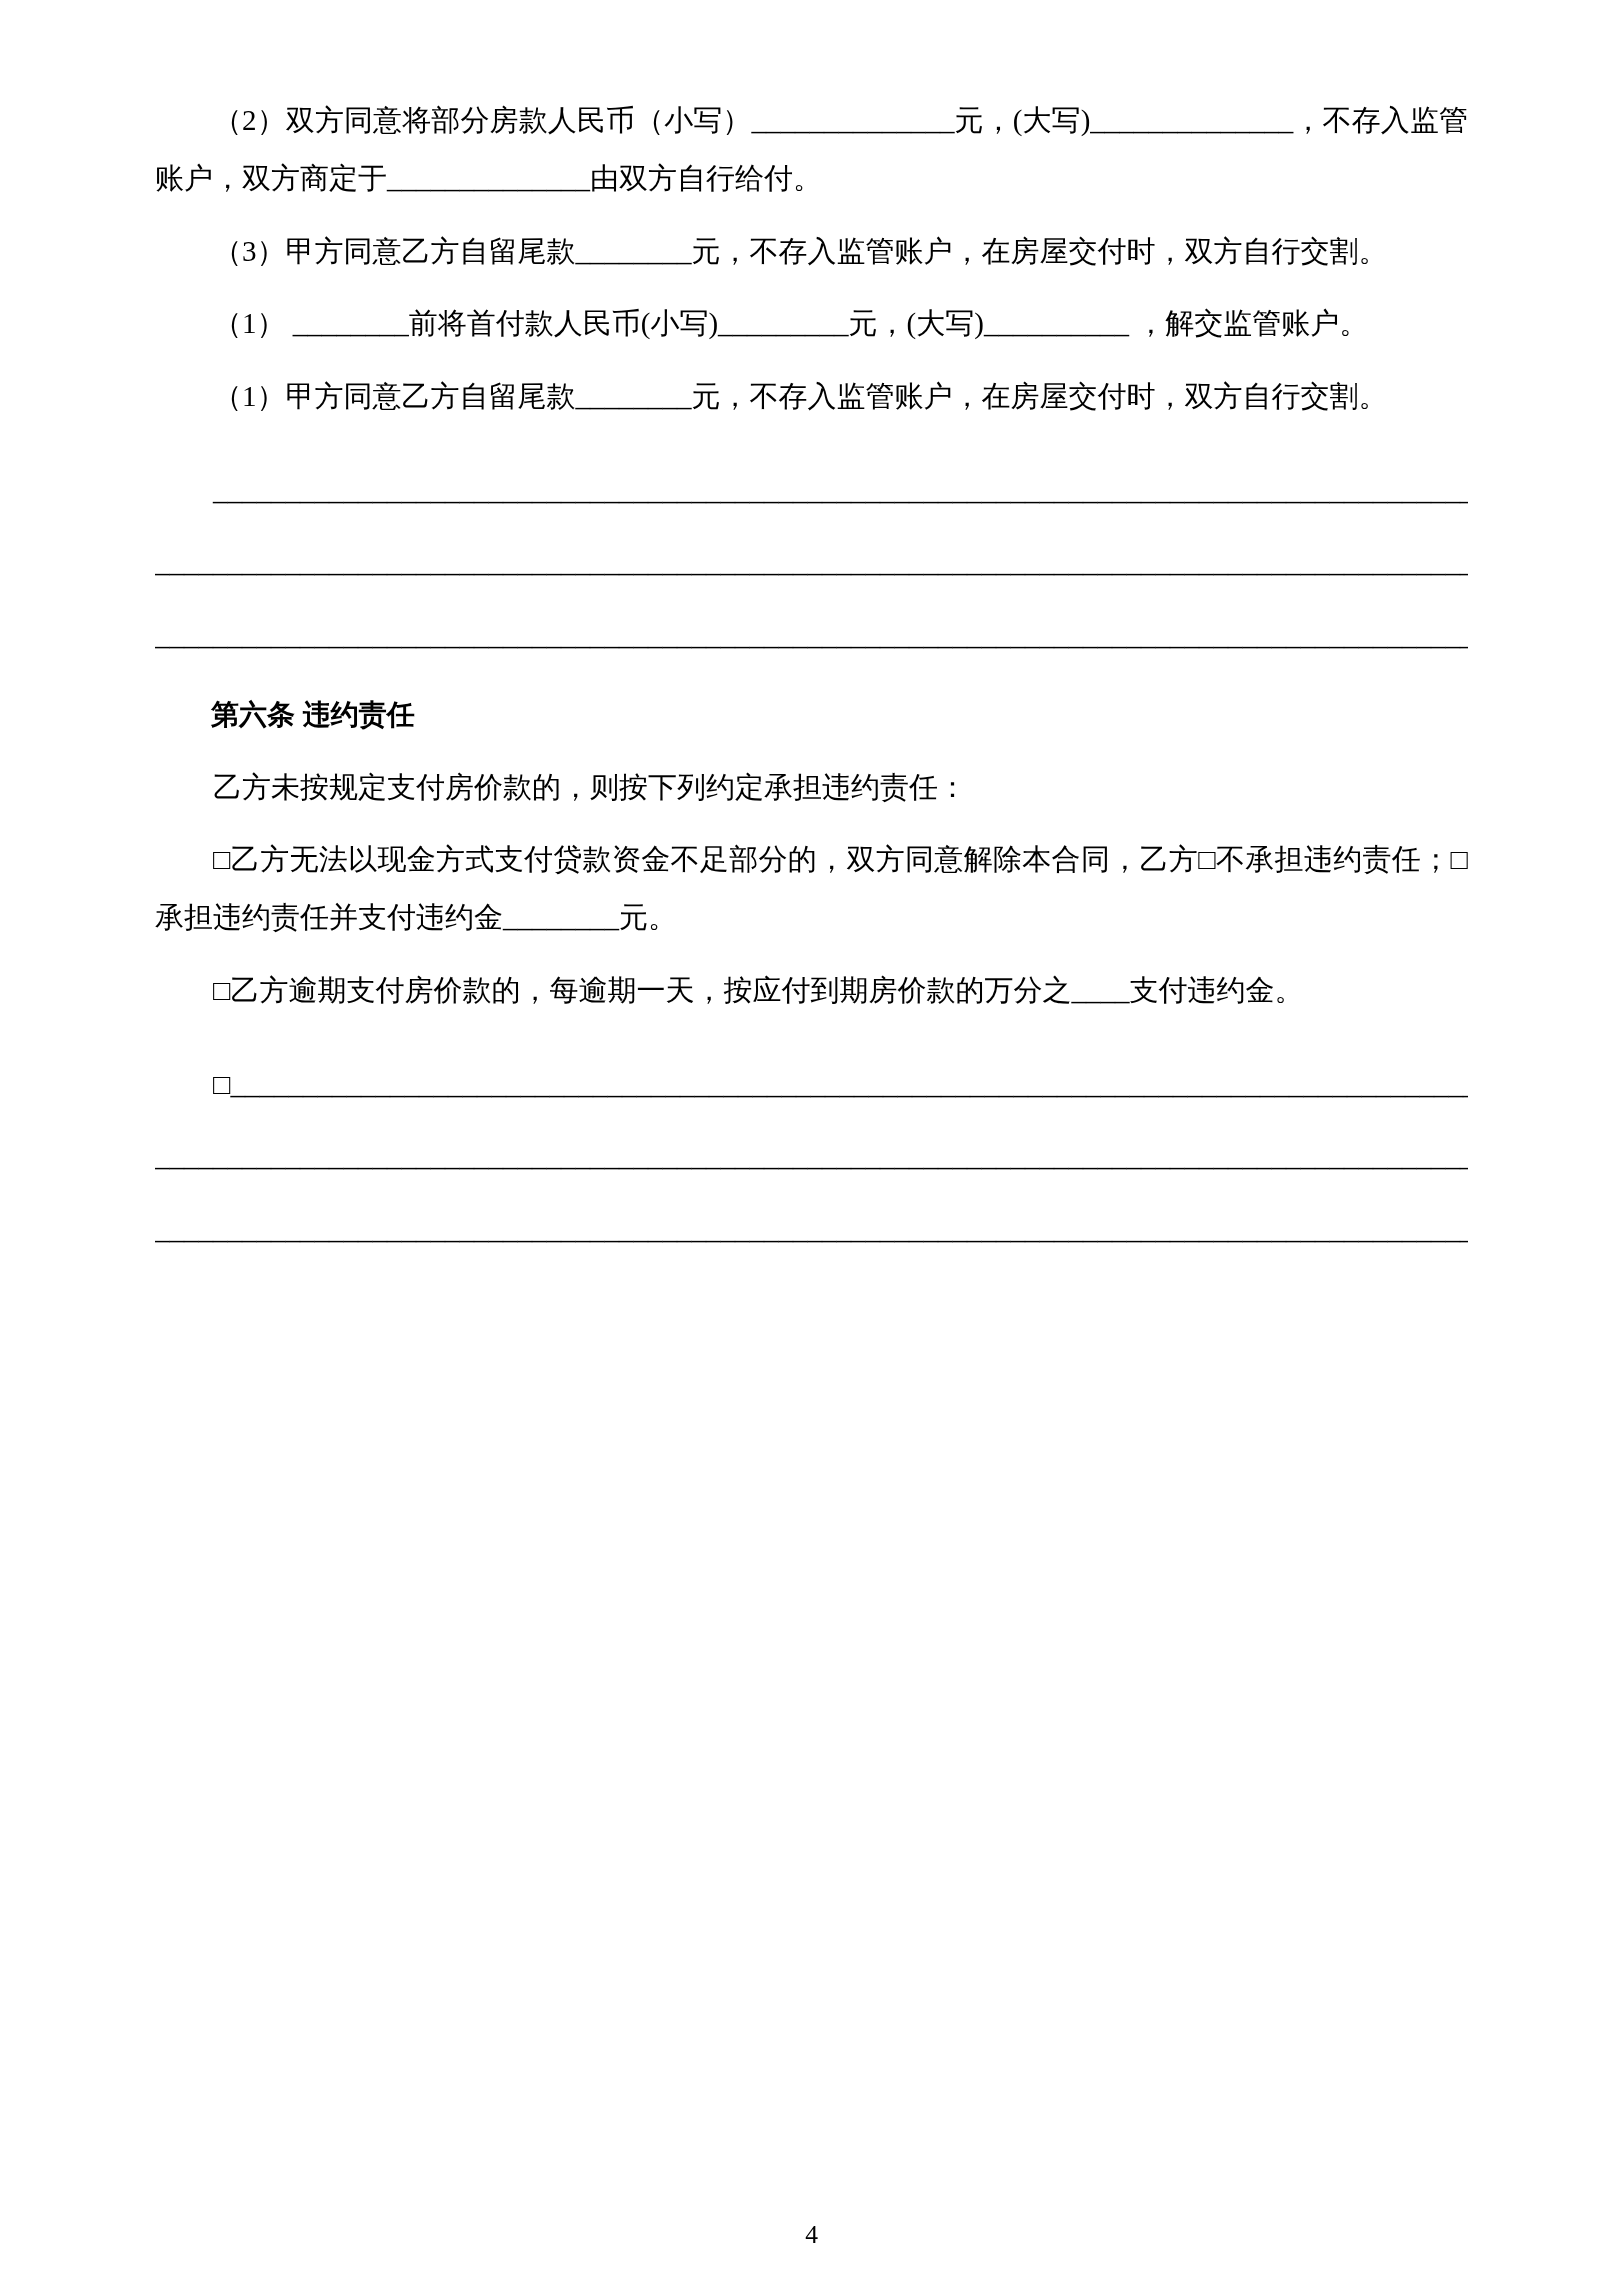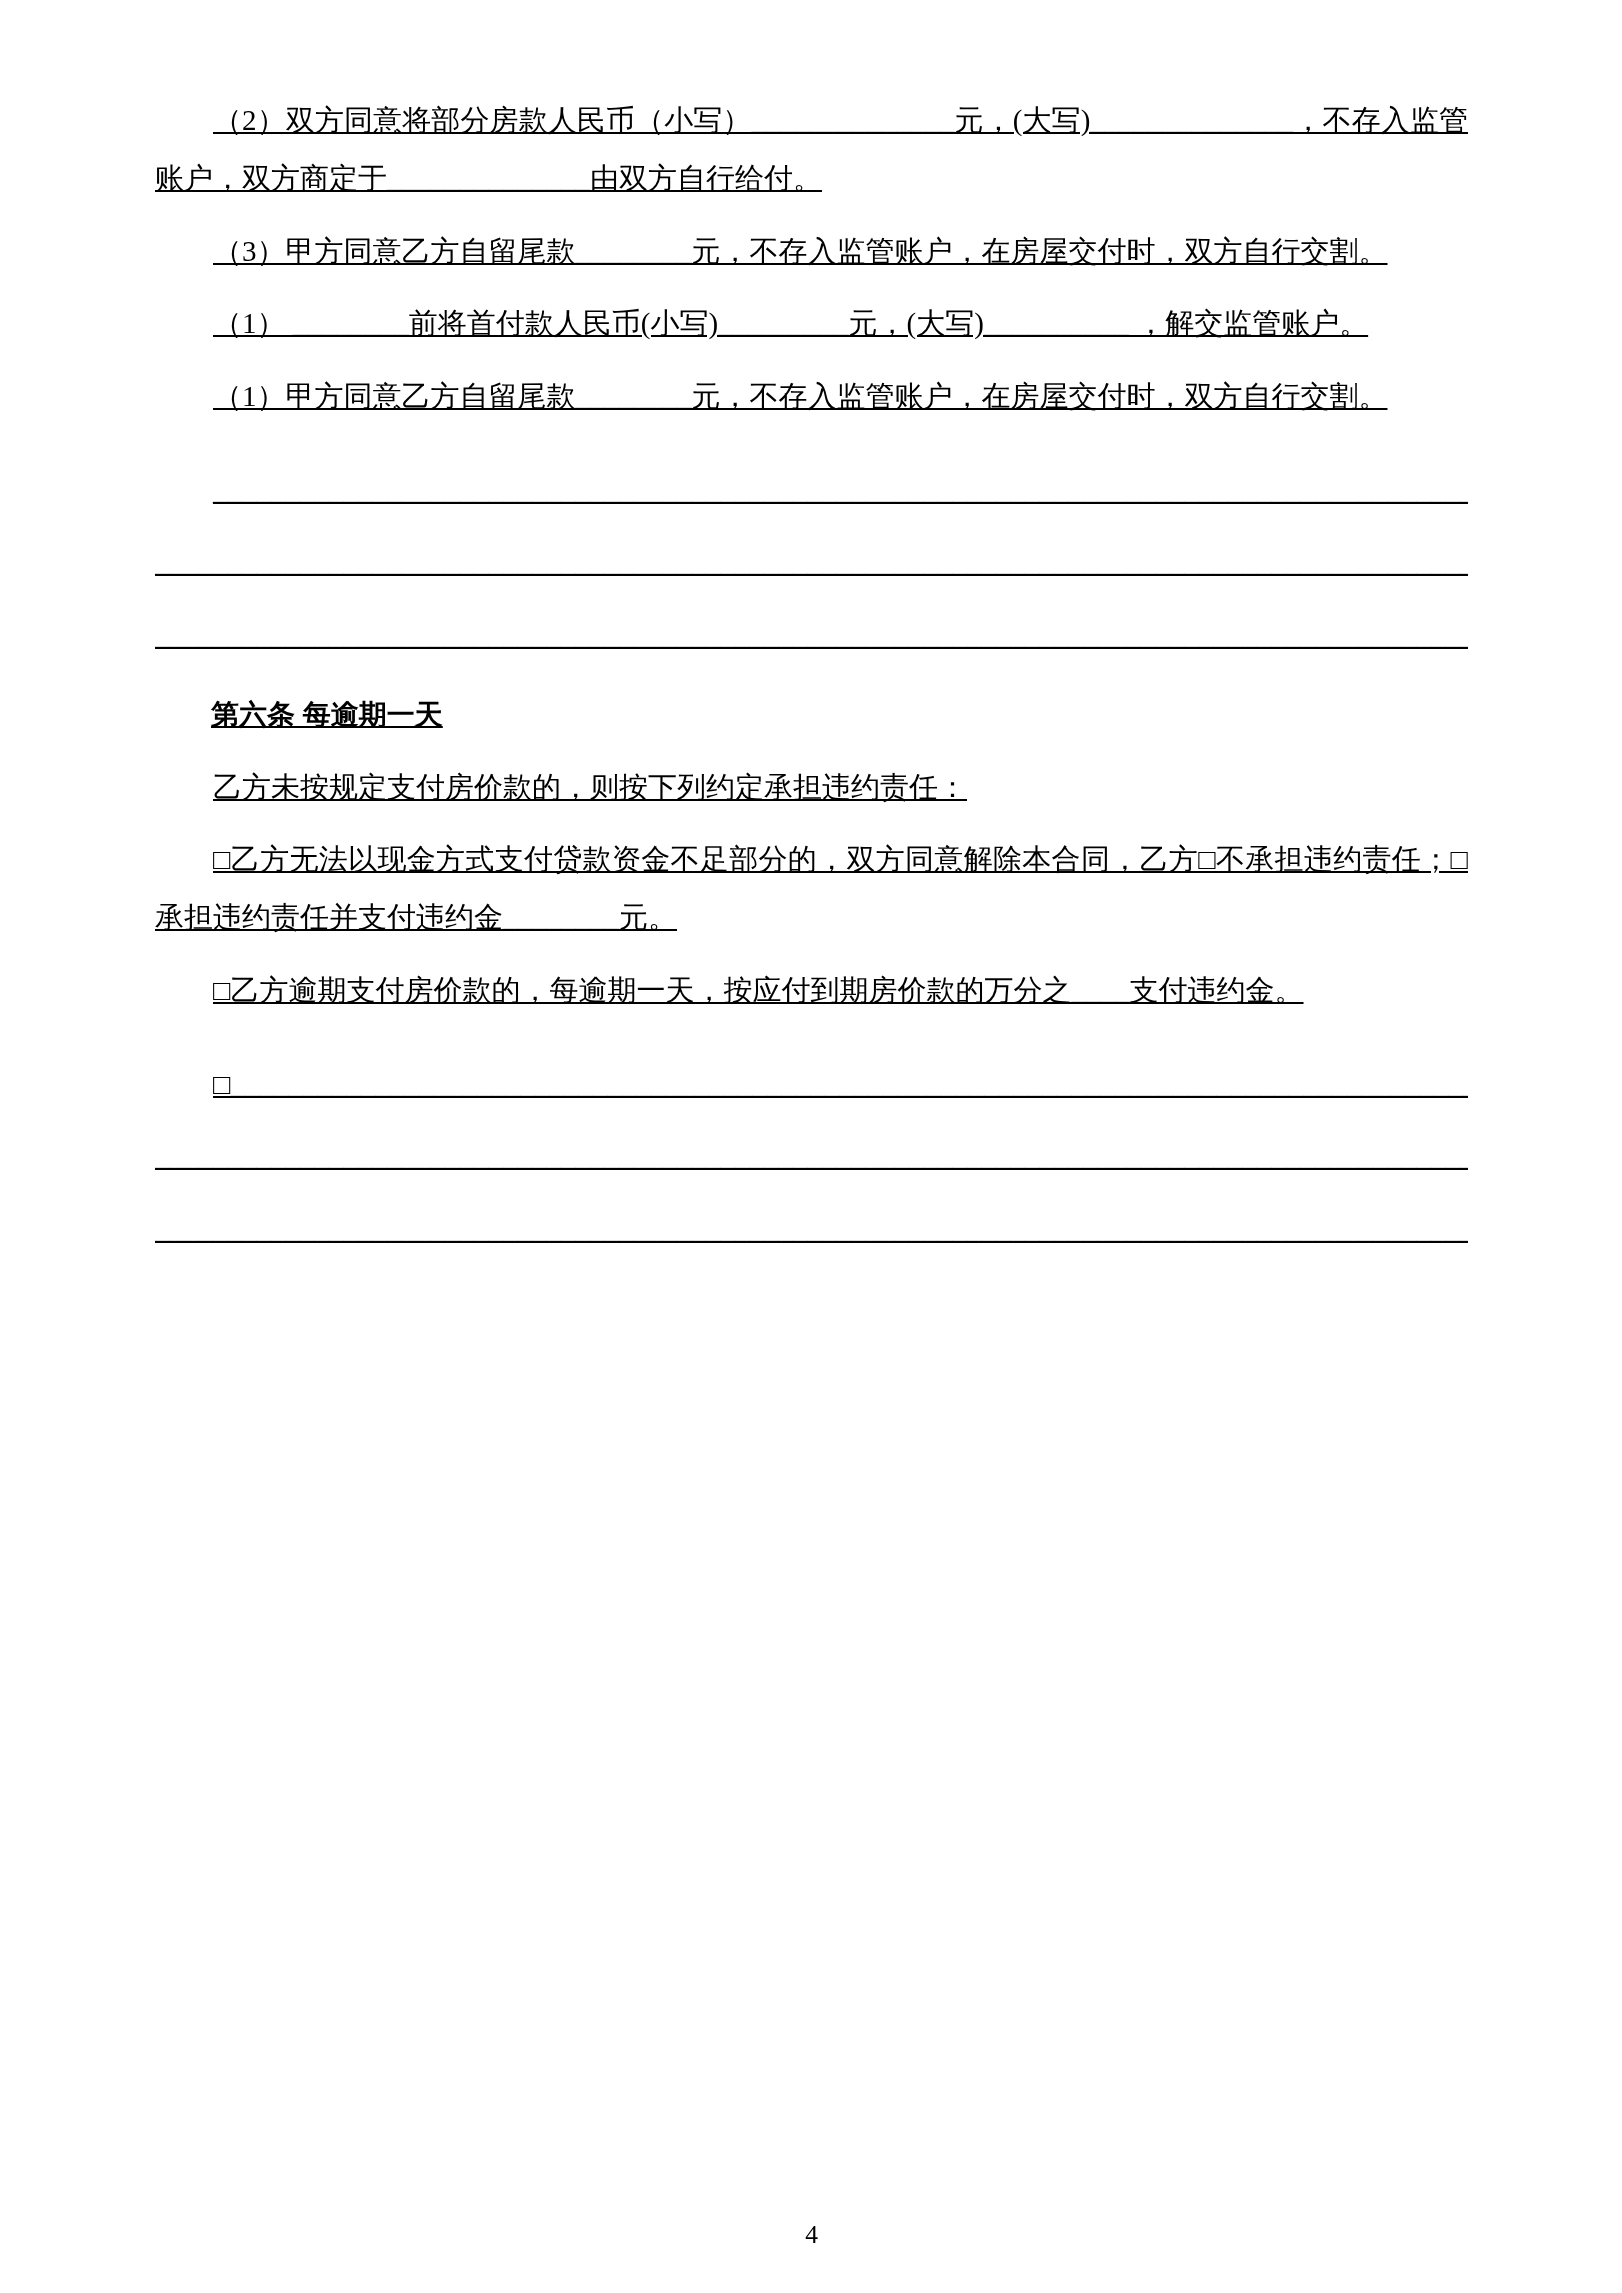--- a/index.html
+++ b/index.html
@@ -9,21 +9,20 @@
   }
   .page {
     position: relative;
     width: 1623px;
     height: 2294px;
     background: #ffffff;
     font-family: "Liberation Serif", "DejaVu Serif", serif;
     color: #000000;
     box-sizing: border-box;
     overflow: hidden;
-    text-decoration: underline;
   }
   .content {
     padding: 91px 155px 0 155px;
     box-sizing: border-box;
   }
   p.para {
     margin: 0 0 14.5px 0;
     font-size: 29px;
     line-height: 2.0;
     text-align: justify;
@@ -65,21 +64,21 @@
 
     <p class="para">（2）双方同意将部分房款人民币（小写）______________元，(大写)______________，不存入监管账户，双方商定于______________由双方自行给付。</p>
     <p class="para">（3）甲方同意乙方自留尾款________元，不存入监管账户，在房屋交付时，双方自行交割。</p>
     <p class="para">（1） ________前将首付款人民币(小写)_________元，(大写)__________ ，解交监管账户。</p>
     <p class="para">（1）甲方同意乙方自留尾款________元，不存入监管账户，在房屋交付时，双方自行交割。</p>
 
     <p class="para blank gap-before">________________________________________________________________________________________________________________________</p>
     <p class="para blank no-indent">________________________________________________________________________________________________________________________</p>
     <p class="para blank no-indent">________________________________________________________________________________________________________________________</p>
 
-    <p class="para heading">第六条 每逾期一天</p>
+    <p class="para heading">第六条 违约责任</p>
     <p class="para">乙方未按规定支付房价款的，则按下列约定承担违约责任：</p>
     <p class="para">□乙方无法以现金方式支付贷款资金不足部分的，双方同意解除本合同，乙方□不承担违约责任；□承担违约责任并支付违约金________元。</p>
     <p class="para">□乙方逾期支付房价款的，每逾期一天，按应付到期房价款的万分之____支付违约金。</p>
 
     <p class="para blank gap-before">□____________________________________________________________________________________________________________________</p>
     <p class="para blank no-indent">________________________________________________________________________________________________________________________</p>
     <p class="para blank no-indent">________________________________________________________________________________________________________________________</p>
 
   </div>
 

